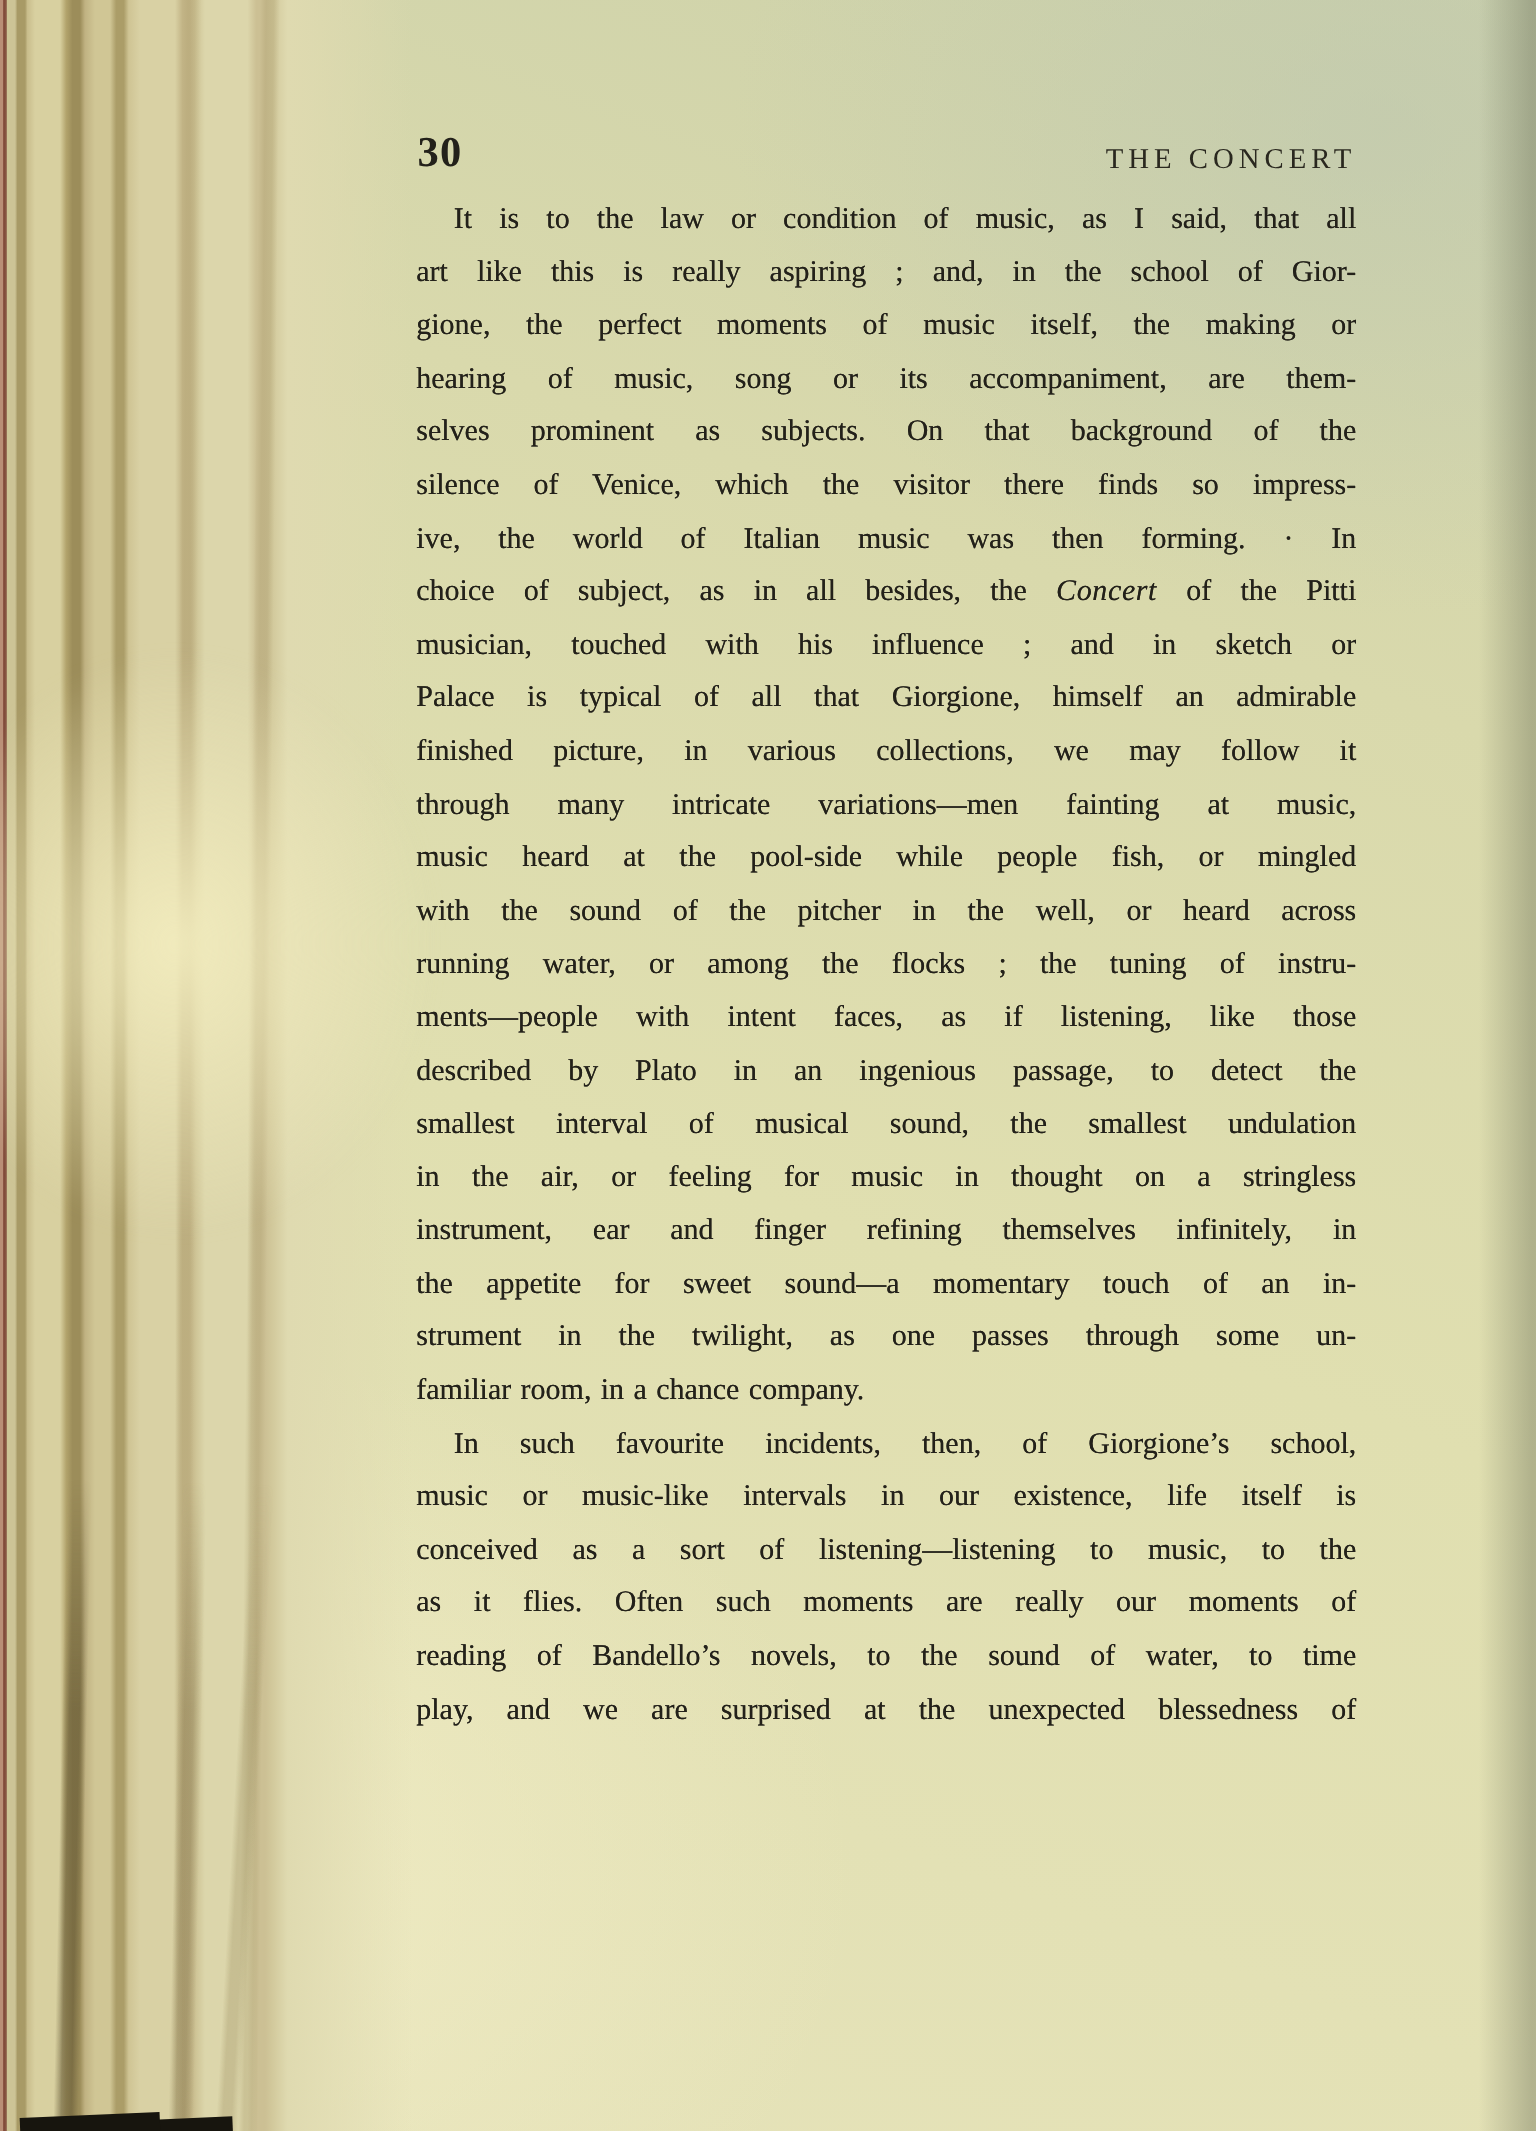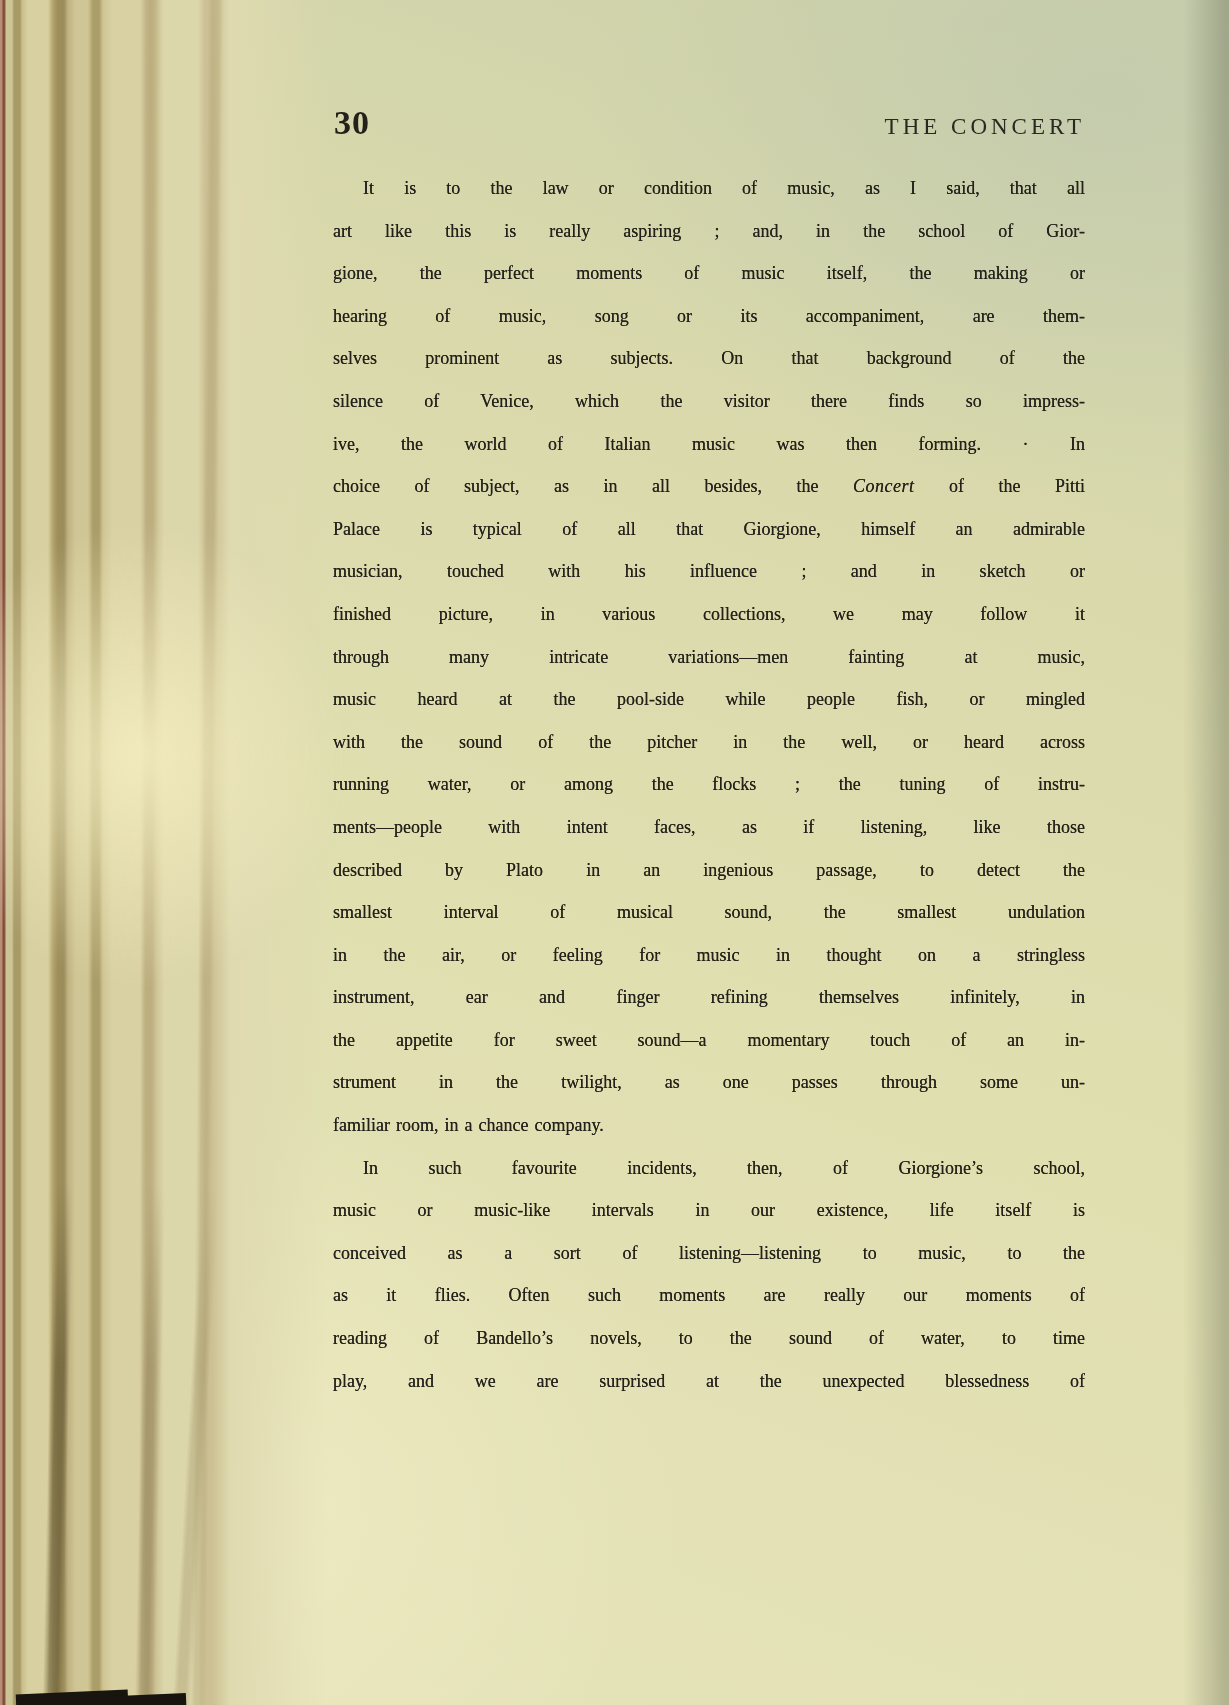--- a/index.html
+++ b/index.html
@@ -76,23 +76,23 @@
     font-size:34px;font-weight:bold;color:#23211a;
     letter-spacing:1px;
   }
   .runhead{
     position:absolute;left:333px;top:114px;width:752px;
     text-align:right;
     font-size:23px;color:#2a281f;
     letter-spacing:4px;font-weight:500;
   }
   #text-block{
-    position:absolute;left:333px;top:167px;width:752px;
+    position:absolute;left:333px;top:154px;width:752px;
     color:#23211a;
-    font-size:18px;
+    font-size:24px;
     line-height:42.6px;
     text-shadow:0 0 .5px rgba(35,33,26,.85);
     word-spacing:1.5px;
   }
   .line{
     text-align:justify;
     text-align-last:justify;
     height:42.6px;overflow:visible;white-space:nowrap;
   }
   .line.last{text-align-last:left;}
@@ -115,22 +115,22 @@
 
   <div id="text-block">
       <div class="line indent">It is to the law or condition of music, as I said, that all</div>
       <div class="line">art like this is really aspiring ; and, in the school of Gior-</div>
       <div class="line">gione, the perfect moments of music itself, the making or</div>
       <div class="line">hearing of music, song or its accompaniment, are them-</div>
       <div class="line">selves prominent as subjects. On that background of the</div>
       <div class="line">silence of Venice, which the visitor there finds so impress-</div>
       <div class="line">ive, the world of Italian music was then forming. · In</div>
       <div class="line">choice of subject, as in all besides, the <i>Concert</i> of the Pitti</div>
+      <div class="line">musician, touched with his influence ; and in sketch or</div>
       <div class="line">Palace is typical of all that Giorgione, himself an admirable</div>
-      <div class="line">musician, touched with his influence ; and in sketch or</div>
       <div class="line">finished picture, in various collections, we may follow it</div>
       <div class="line">through many intricate variations—men fainting at music,</div>
       <div class="line">music heard at the pool-side while people fish, or mingled</div>
       <div class="line">with the sound of the pitcher in the well, or heard across</div>
       <div class="line">running water, or among the flocks ; the tuning of instru-</div>
       <div class="line">ments—people with intent faces, as if listening, like those</div>
       <div class="line">described by Plato in an ingenious passage, to detect the</div>
       <div class="line">smallest interval of musical sound, the smallest undulation</div>
       <div class="line">in the air, or feeling for music in thought on a stringless</div>
       <div class="line">instrument, ear and finger refining themselves infinitely, in</div>

